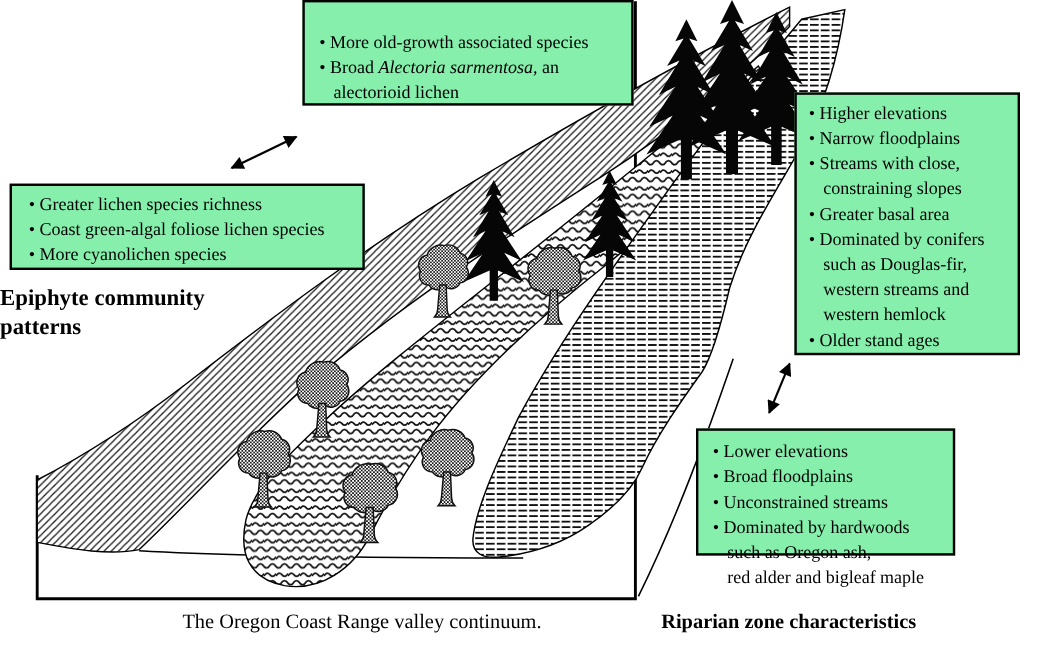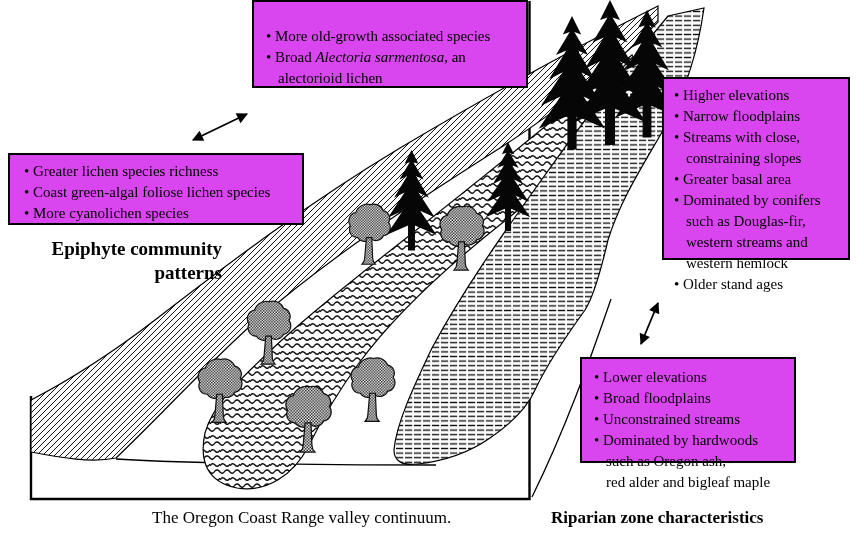--- a/index.html
+++ b/index.html
@@ -2,36 +2,36 @@
 <html><head>
 <meta charset="utf-8">
 <style>
   html,body{margin:0;padding:0;background:#fff;}
   .stage{
     position:relative;width:864px;height:549px;background:#fff;overflow:hidden;
     font-family:"Liberation Serif",serif;color:#000;
   }
   .stage svg.art{position:absolute;left:0;top:0;}
   .txtbox{
-    position:absolute;background:#d946ef;border:2px solid #000;box-sizing:border-box;
+    position:absolute;background:#86efac;border:2px solid #000;box-sizing:border-box;
   }
   .txtbox ul{list-style:none;margin:0;padding:0;}
   .txtbox li{
     white-space:pre-line;padding-left:12px;text-indent:-12px;
     font-size:15px;line-height:21px;
   }
   .txtbox li::before{content:"\2022\00a0";}
   #box-oldgrowth{left:252px;top:0;width:276px;height:88px;padding:24px 6px 4px 12px;}
   #box-richness{left:8px;top:153px;width:296px;height:72px;padding:6px 4px 4px 14px;}
-  #box-constrained{left:662px;top:77px;width:188px;height:183px;padding:6px 4px 4px 10px;}
+  #box-constrained{left:662px;top:77px;width:188px;height:219px;padding:6px 4px 4px 10px;}
   #box-unconstrained{left:580px;top:357px;width:216px;height:106px;padding:8px 4px 4px 12px;}
   .biglabel{
     position:absolute;font-weight:bold;white-space:pre-line;
   }
-  #epiphyte-label{left:0;top:237px;width:184px;font-size:19px;line-height:24px;text-align:right;margin-left:38px;}
+  #epiphyte-label{left:0;top:237px;width:184px;font-size:19px;line-height:24px;text-align:left;}
   #caption-left{left:152px;top:508px;font-size:17px;font-weight:normal;white-space:nowrap;}
   #caption-right{left:551px;top:508px;font-size:17px;white-space:nowrap;}
 </style>
 </head>
 <body>
 
 <div class="stage">
 
   <svg class="art" width="864" height="549" viewBox="0 0 864 549">
     <defs>

